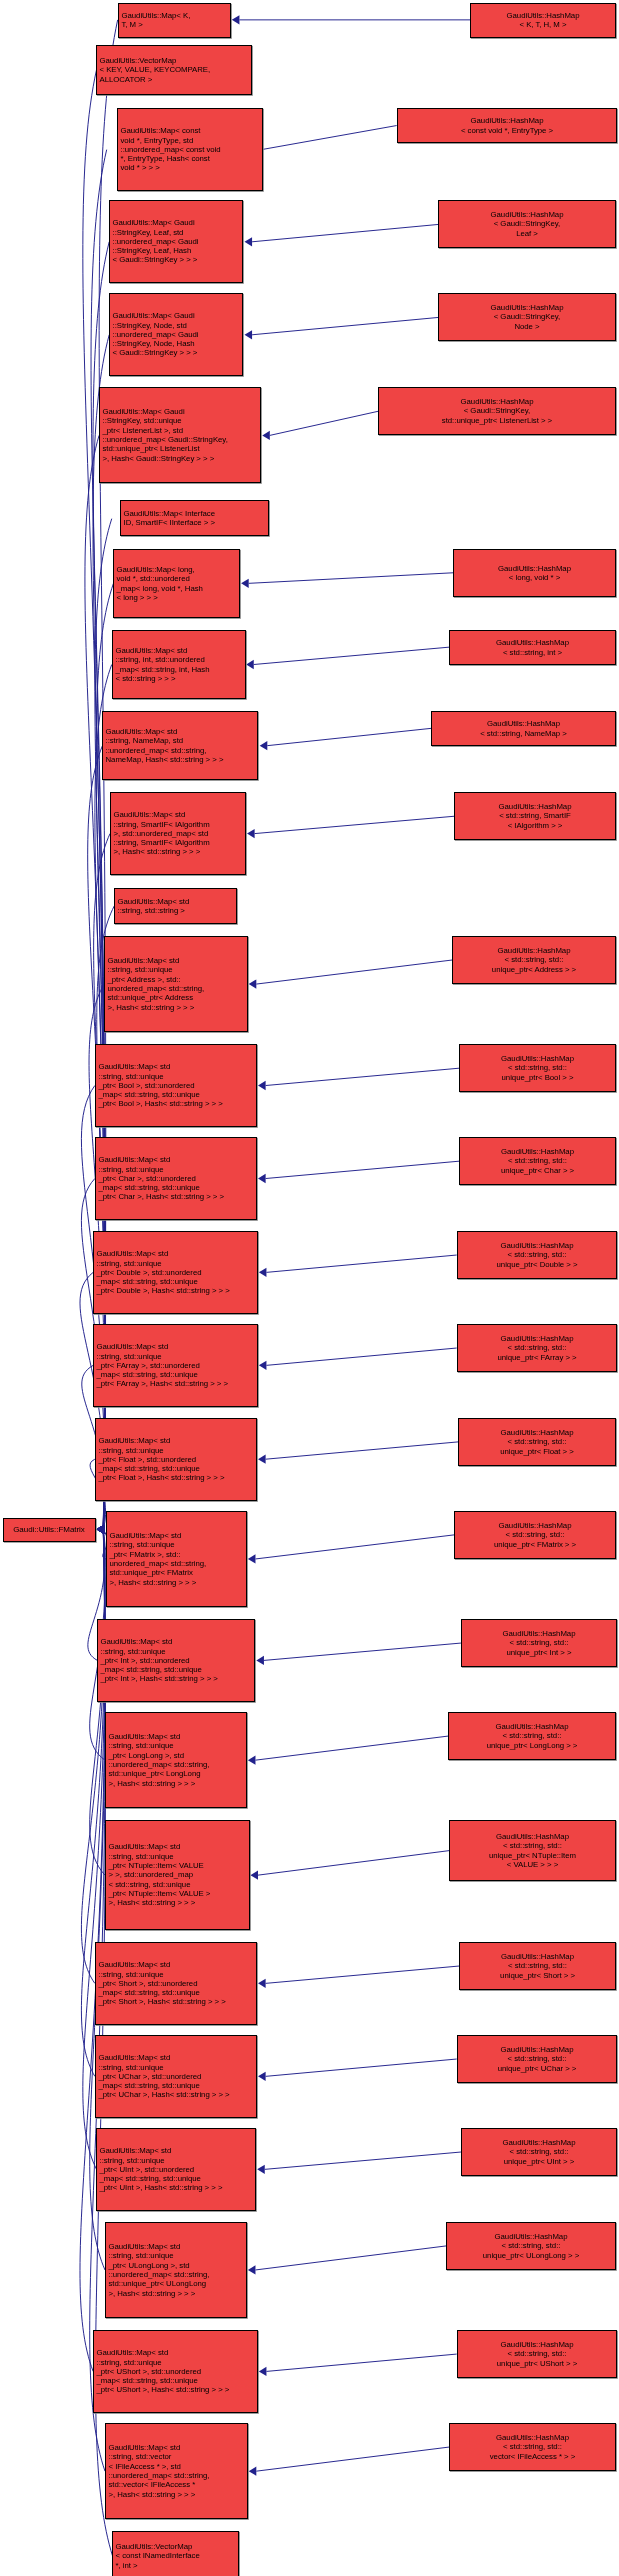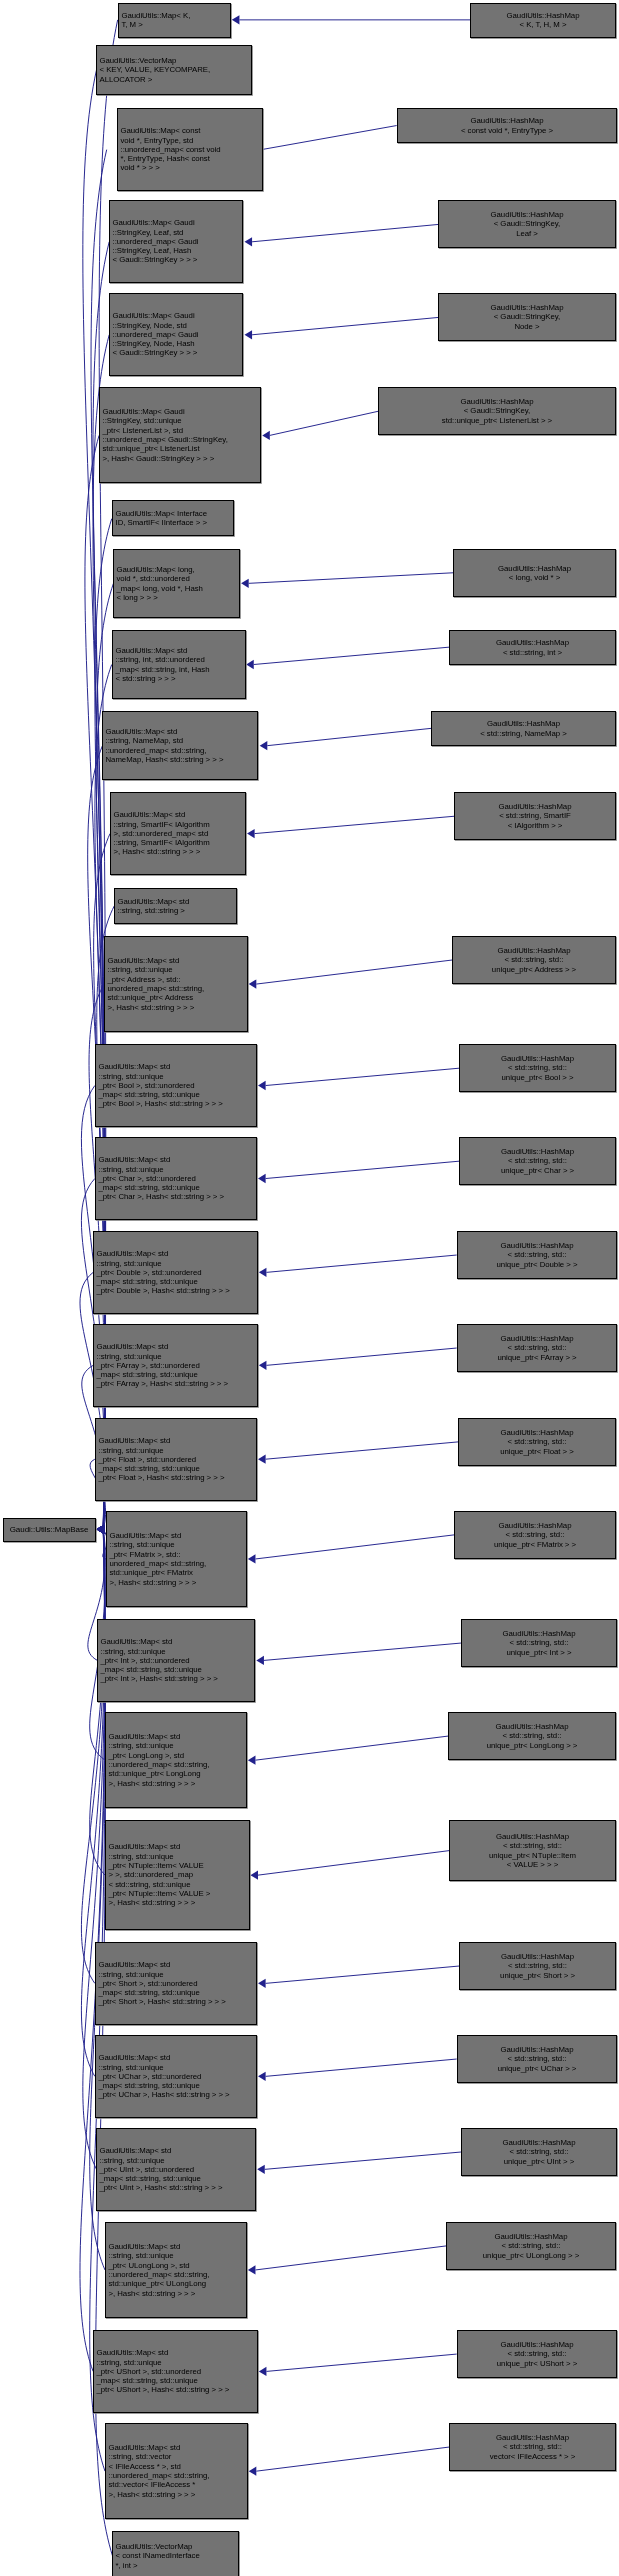--- a/index.html
+++ b/index.html
@@ -7,21 +7,21 @@
     position:relative;
     width:620px;
     height:2576px;
     background:#ffffff;
     font-family:"Liberation Sans","DejaVu Sans",sans-serif;
     overflow:hidden;
   }
   .node{
     position:absolute;
     box-sizing:border-box;
-    background:#737373;
+    background:#ef4444;
     border:0.8px solid #000000;
     color:#000000;
     font-size:7.8px;
     line-height:9.3px;
     text-align:center;
     display:flex;
     align-items:center;
     justify-content:center;
     white-space:pre-line;
     padding:0.8px 2.5px;
@@ -161,21 +161,21 @@
         <path d="M304,2566 L313,2560.5 L313,2571.5 z" class="arrowfill"></path>
         <path class="edge" d="M528,2656.5 L302,2685"></path>
         <path d="M293,2685 L302,2679.5 L302,2690.5 z" class="arrowfill"></path>
         <path class="edge" d="M540,2784.5 L315,2805"></path>
         <path d="M306,2805 L315,2799.5 L315,2810.5 z" class="arrowfill"></path>
         <path class="edge" d="M531,2894.5 L303,2923"></path>
         <path d="M294,2923 L303,2917.5 L303,2928.5 z" class="arrowfill"></path>
       </g>
   </svg>
   <div id="node-layer">
-      <div class="node root" style="left: 2.5px; top: 1518px; width: 93px; height: 24px;">Gaudi::Utils::MapBase</div>
+      <div class="node root" style="left: 2.5px; top: 1518px; width: 93px; height: 24px;">Gaudi::Utils::FMatrix</div>
       <div class="node left-align" style="left: 118px; top: 2.5px; width: 113px; height: 35px;">GaudiUtils::Map&lt; K,
 T, M &gt;</div>
       <div class="node left-align" style="left: 96px; top: 45px; width: 156px; height: 50px;">GaudiUtils::VectorMap
 &lt; KEY, VALUE, KEYCOMPARE,
 ALLOCATOR &gt;</div>
       <div class="node left-align" style="left: 117px; top: 108px; width: 146px; height: 83px;">GaudiUtils::Map&lt; const
 void *, EntryType, std
 ::unordered_map&lt; const void
 *, EntryType, Hash&lt; const
 void * &gt; &gt; &gt;</div>
@@ -188,21 +188,21 @@
 ::StringKey, Node, std
 ::unordered_map&lt; Gaudi
 ::StringKey, Node, Hash
 &lt; Gaudi::StringKey &gt; &gt; &gt;</div>
       <div class="node left-align" style="left: 99px; top: 387px; width: 162px; height: 96px;">GaudiUtils::Map&lt; Gaudi
 ::StringKey, std::unique
 _ptr&lt; ListenerList &gt;, std
 ::unordered_map&lt; Gaudi::StringKey,
 std::unique_ptr&lt; ListenerList
 &gt;, Hash&lt; Gaudi::StringKey &gt; &gt; &gt;</div>
-      <div class="node left-align" style="left: 112px; top: 500px; width: 122px; height: 36px;">GaudiUtils::Map&lt; Interface
+      <div class="node left-align" style="left: 120px; top: 500px; width: 149px; height: 36px;">GaudiUtils::Map&lt; Interface
 ID, SmartIF&lt; IInterface &gt; &gt;</div>
       <div class="node left-align" style="left: 113px; top: 549px; width: 127px; height: 69px;">GaudiUtils::Map&lt; long,
 void *, std::unordered
 _map&lt; long, void *, Hash
 &lt; long &gt; &gt; &gt;</div>
       <div class="node left-align" style="left: 112px; top: 630px; width: 134px; height: 69px;">GaudiUtils::Map&lt; std
 ::string, int, std::unordered
 _map&lt; std::string, int, Hash
 &lt; std::string &gt; &gt; &gt;</div>
       <div class="node left-align" style="left: 102px; top: 711px; width: 156px; height: 69px;">GaudiUtils::Map&lt; std

